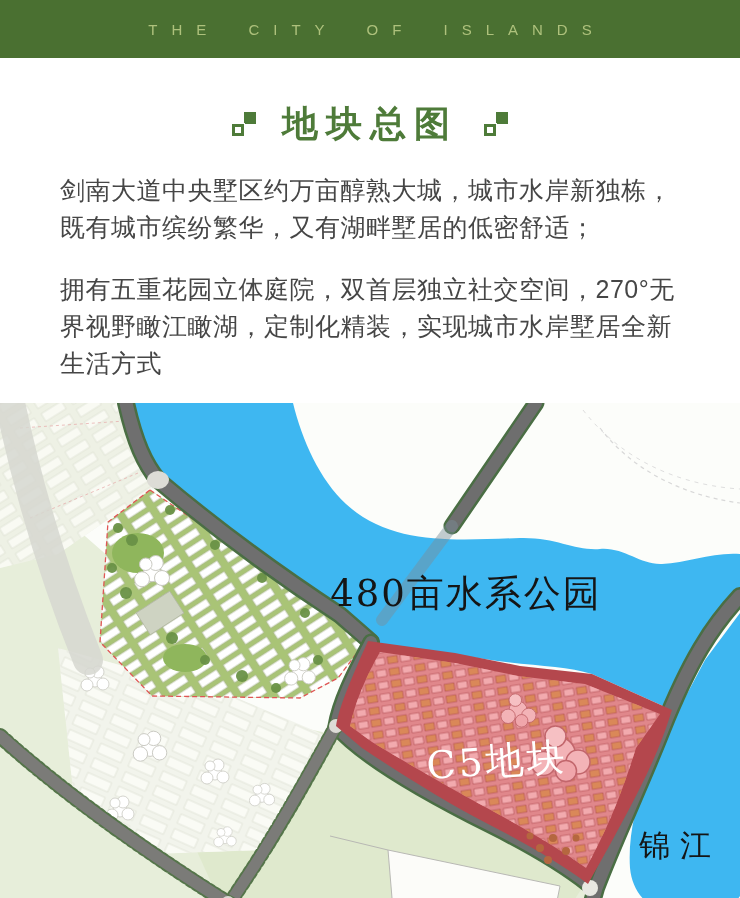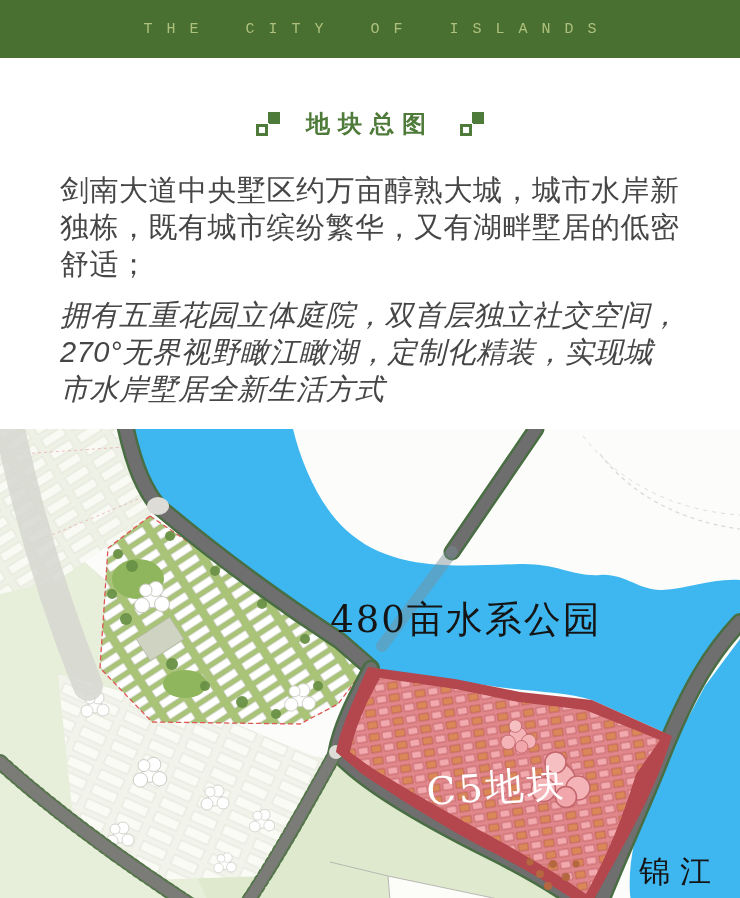--- a/index.html
+++ b/index.html
@@ -7,49 +7,49 @@
     width:740px;height:898px;overflow:hidden;background:#ffffff;
     font-family:"Liberation Sans", sans-serif;
     position:relative;
   }
   
   .banner{
     height:58px;background:#4a7031;
     display:flex;align-items:center;justify-content:center;
   }
   .banner-text{
-    font-family:Liberation Mono, monospace;
+    font-family:Liberation Sans, sans-serif;
     font-size:15px;color:#aec17c;letter-spacing:14px;
     word-spacing:10px;white-space:nowrap;padding-left:14px;
   }
   
   .title-row{
     margin-top:44px;height:44px;
     display:flex;align-items:center;justify-content:center;gap:26px;
   }
   .page-title{
-    font-size:24px;font-weight:bold;color:#4e7b39;
+    font-size:36px;font-weight:bold;color:#4e7b39;
     letter-spacing:8px;line-height:1;margin:0;
   }
   .decor{position:relative;width:24px;height:24px;flex:0 0 auto;}
   .decor .sq-back{
     position:absolute;top:0;right:0;width:12px;height:12px;background:#4e7b39;
   }
   .decor .sq-front{
     position:absolute;left:0;bottom:0;width:6px;height:6px;
     border:3px solid #4e7b39;background:#ffffff;outline:1px solid #ffffff;
   }
   
   .intro{padding:0 60px;color:#464646;}
   .intro p{
-    margin:0;font-size:29px;line-height:37px;font-weight:400;
+    margin:0;font-size:25px;line-height:37px;font-weight:400;
     letter-spacing:0.5px;
   }
   .intro p.first{margin-top:26px;}
-  .intro p.second{margin-top:14px;font-style:italic;}
+  .intro p.second{margin-top:25px;}
   
   .map-wrap{
     position:relative;width:740px;height:543px;margin-top:21px;
     background:#fcfdfa;overflow:hidden;
   }
   .map-wrap svg{display:block;}
   .map-label-font{font-family:"DejaVu Serif", serif;}
   .watermark{
     position:absolute;right:5px;bottom:6px;
     color:#ffffff;font-size:19px;font-weight:bold;letter-spacing:1px;

